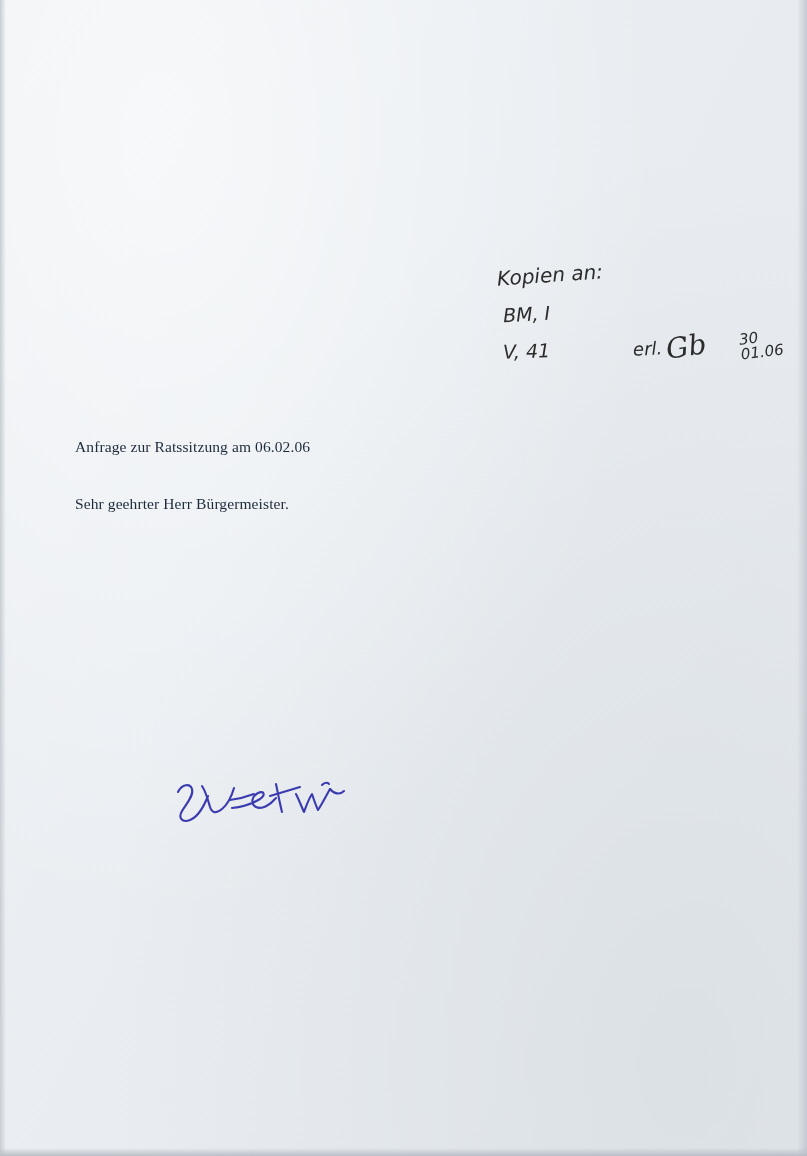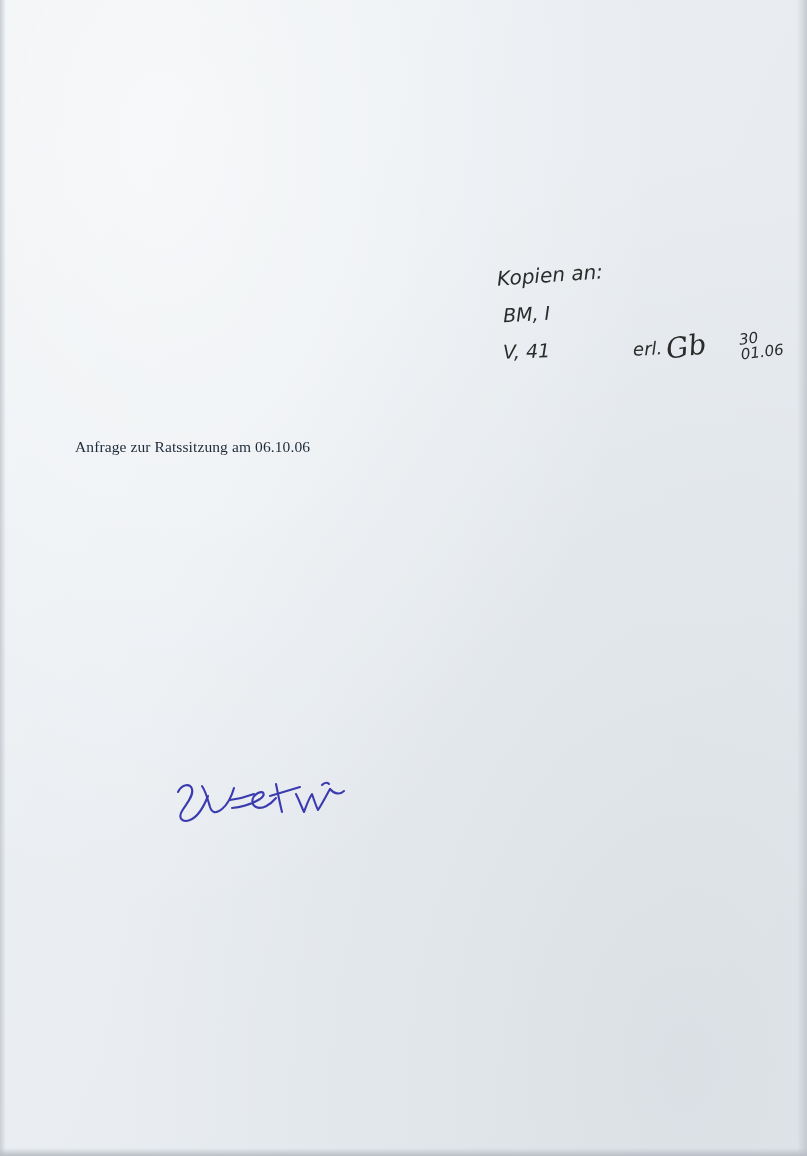--- a/index.html
+++ b/index.html
@@ -140,22 +140,23 @@
     <div class="txt" style="position:static">Tel. 02351/23696</div>
   </div>
 
   <div id="recipient-block">
     <div class="txt" style="position:static">An den Bürgermeister der Stadt Lüdenscheid</div>
     <div class="txt" style="position:static">Herrn Dieter Dzewas</div>
     <div class="txt" style="position:static">Rathausplatz 2</div>
     <div class="txt" style="position:static">58507 Lüdenscheid</div>
   </div>
 
-  <div id="subject-line" class="txt">Anfrage zur Ratssitzung am 06.10.06</div>
+  <div id="subject-line" class="txt">Anfrage zur Ratssitzung am 06.02.06</div>
 
+  <div id="salutation" class="txt">Sehr geehrter Herr Bürgermeister.</div>
 
   <div id="body-block">
     <div class="txt" style="position:static">Laut Presseberichten,soll die Kultur,(Museum,Musikschule,Kulturhaus,u.s.w.)</div>
     <div class="txt" style="position:static">zusammengelegt werden,wegen der Finanzen.</div>
     <div class="txt" style="position:static">Dazu einige Fragen.</div>
     <div class="txt" style="position:static">1.Wie hoch war im Jahre 2004 und 2005 die Subventionen für das Kulturhaus?</div>
     <div class="txt" style="position:static">2.Wie hoch waren die Subventionen gerechnet für jede Eintrttskarte?</div>
     <div class="txt" style="position:static">3.Ohne Subventionen,was hätten dann die Karten gekostet?</div>
   </div>
 

